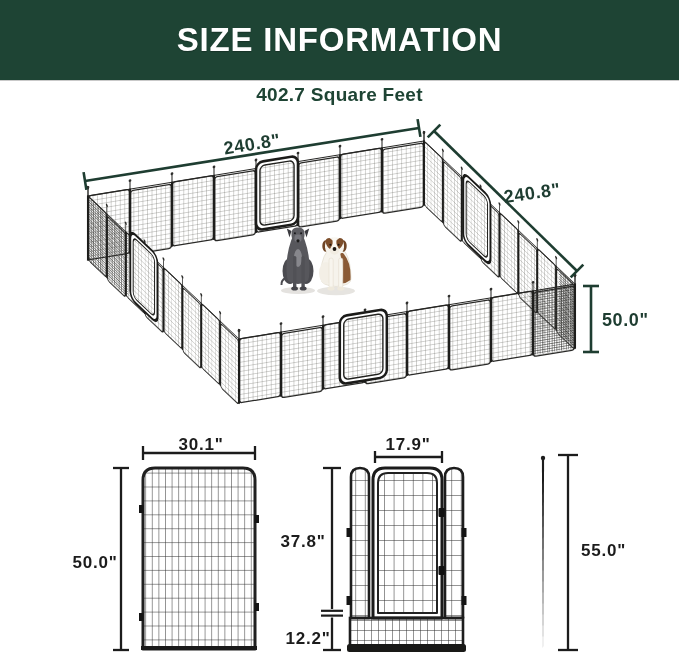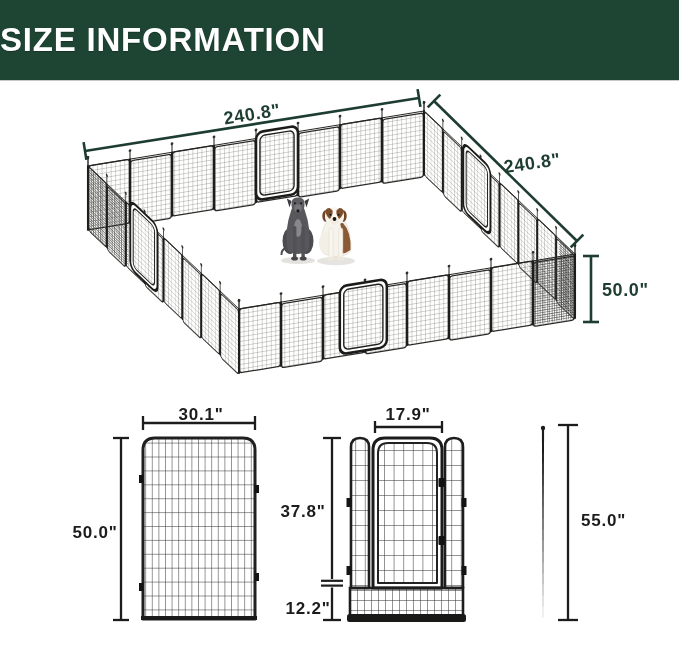--- a/index.html
+++ b/index.html
@@ -1,37 +1,38 @@
 <!DOCTYPE html>
 <html><head>
 <meta charset="utf-8">
 <style>
   html,body{margin:0;padding:0;background:#fff;}
   .page{position:relative;width:679px;height:655px;background:#ffffff;overflow:hidden;
         font-family:"Liberation Sans",sans-serif;}
-  .header{height:80px;background:#1e4434;display:flex;align-items:center;
+  .header{height:80px;background:#1e4434;display:flex;align-items:center;justify-content:center;
           box-shadow:0 1px 0 #c9c9c9;}
   .header h1{margin:0;color:#ffffff;font-size:33px;font-weight:800;letter-spacing:.8px;
              text-shadow:0 1px 1px rgba(0,0,0,.25);}
   .subtitle{height:30px;display:flex;align-items:center;justify-content:center;
             color:#1e4434;font-size:19px;font-weight:700;letter-spacing:.3px;}
   svg{display:block;}
   svg text{font-family:"Liberation Sans",sans-serif;}
   .dim-label{font-size:18px;font-weight:700;fill:#1e3d31;letter-spacing:.6px;}
   .dim-label.dark{fill:#1c1c1c;font-size:17px;letter-spacing:.8px;}
 </style>
 </head>
 <body>
 
 <div class="page">
 
   <div class="header">
     <h1>SIZE INFORMATION</h1>
   </div>
 
+  <div class="subtitle">402.7 Square Feet</div>
 
   <svg id="figure" width="679" height="545" viewBox="0 110 679 545">
     <defs>
       <pattern id="mesh" width="4.6" height="4.6" patternUnits="userSpaceOnUse">
         <path d="M0 0H4.6M0 0V4.6" fill="none" stroke="#5c5c58" stroke-width="0.55"></path>
       </pattern>
       <pattern id="meshDense" width="2.4" height="2.4" patternUnits="userSpaceOnUse">
         <path d="M0 0H2.4M0 0V2.4" fill="none" stroke="#2c2c2a" stroke-width="0.8"></path>
       </pattern>
       <pattern id="meshPanel" width="6.6" height="13.9" patternUnits="userSpaceOnUse">

